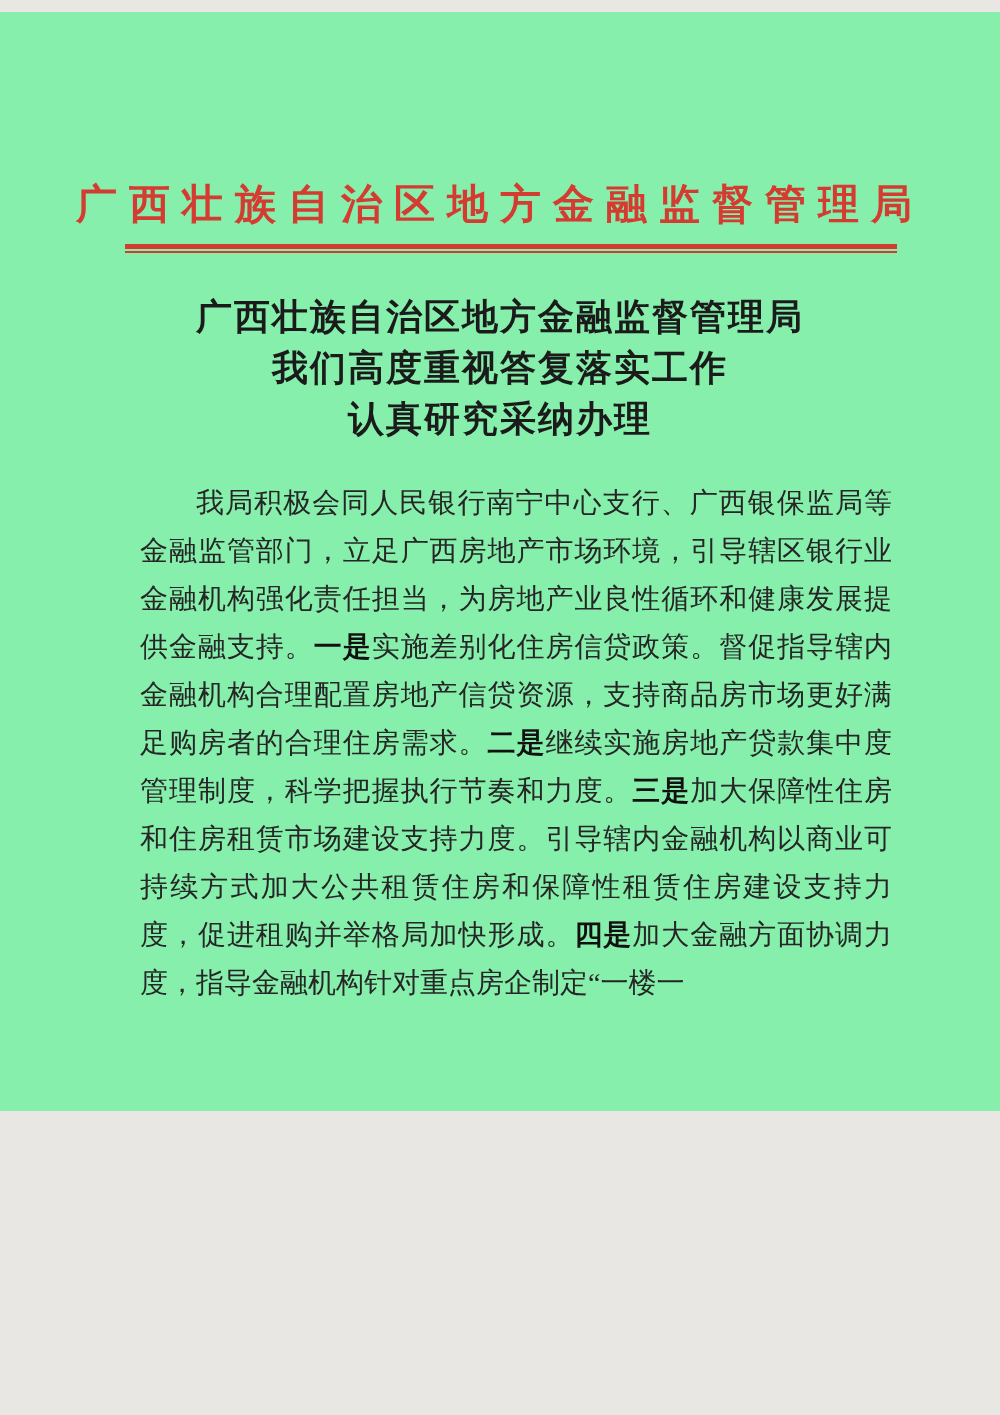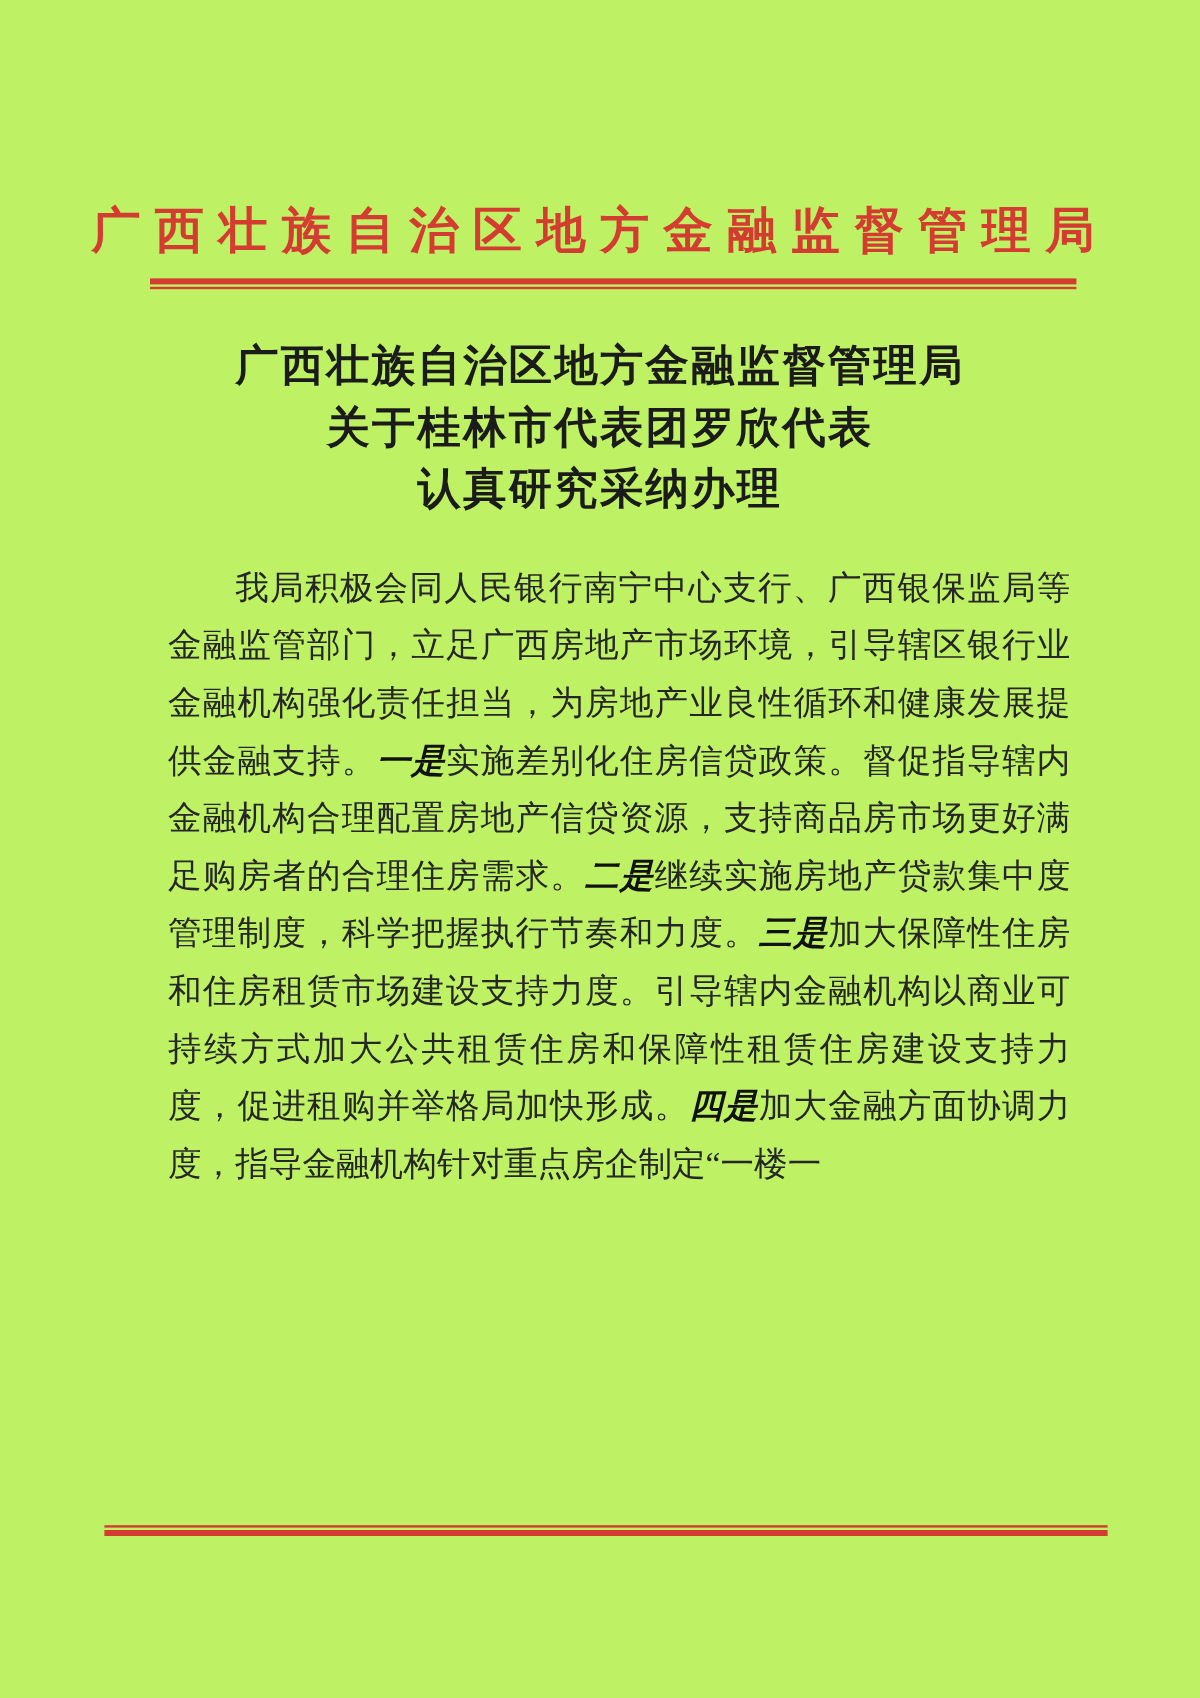--- a/index.html
+++ b/index.html
@@ -3,23 +3,23 @@
 <meta charset="utf-8">
 <style>
   html, body {
     margin: 0;
     padding: 0;
     background: #e9e7e3;
   }
   .page {
     position: relative;
     width: 1000px;
-    height: 1415px;
-    margin: 0 auto;
-    background: #bef264;
+    height: 1099px;
+    margin: 12px auto;
+    background: #86efac;
     overflow: hidden;
     font-family: "Liberation Serif", "DejaVu Serif", serif;
   }
   .letterhead {
     position: absolute;
     top: 166px;
     left: 0;
     width: 100%;
     text-align: center;
     font-size: 41px;
@@ -58,21 +58,21 @@
     left: 140px;
     width: 752px;
     font-size: 28px;
     line-height: 48px;
     color: #262626;
     text-align: justify;
     text-justify: inter-character;
   }
   .body-text p { margin: 0; }
   .para { text-indent: 2em; }
-  .em-marker { font-weight: bold; color: #111; font-style: italic; }
+  .em-marker { font-weight: bold; color: #111; }
   .rule-bottom {
     position: absolute;
     top: 1271px;
     left: 87px;
     width: 836px;
     height: 2px;
     border-top: 2px solid #d43c32;
     border-bottom: 5px solid #d43c32;
   }
 </style>
@@ -80,21 +80,21 @@
 <body>
 
 <div class="page">
 
   <div class="letterhead">广西壮族自治区地方金融监督管理局</div>
 
   <div class="rule-top"></div>
 
   <h1 class="doc-title">
     <span class="title-line">广西壮族自治区地方金融监督管理局</span>
-    <span class="title-line">关于桂林市代表团罗欣代表</span>
+    <span class="title-line">我们高度重视答复落实工作</span>
     <span class="title-line">认真研究采纳办理</span>
   </h1>
 
   <div class="body-text">
     <p class="para">
       <span>我局积极会同人民银行南宁中心支行、广西银保监局等金融监管部门，立足广西房地产市场环境，引导辖区银行业金融机构强化责任担当，为房地产业良性循环和健康发展提供金融支持。</span><span class="em-marker">一是</span><span>实施差别化住房信贷政策。督促指导辖内金融机构合理配置房地产信贷资源，支持商品房市场更好满足购房者的合理住房需求。</span><span class="em-marker">二是</span><span>继续实施房地产贷款集中度管理制度，科学把握执行节奏和力度。</span><span class="em-marker">三是</span><span>加大保障性住房和住房租赁市场建设支持力度。引导辖内金融机构以商业可持续方式加大公共租赁住房和保障性租赁住房建设支持力度，促进租购并举格局加快形成。</span><span class="em-marker">四是</span><span>加大金融方面协调力度，指导金融机构针对重点房企制定“一楼一</span>
     </p>
   </div>
 
   <div class="rule-bottom"></div>

